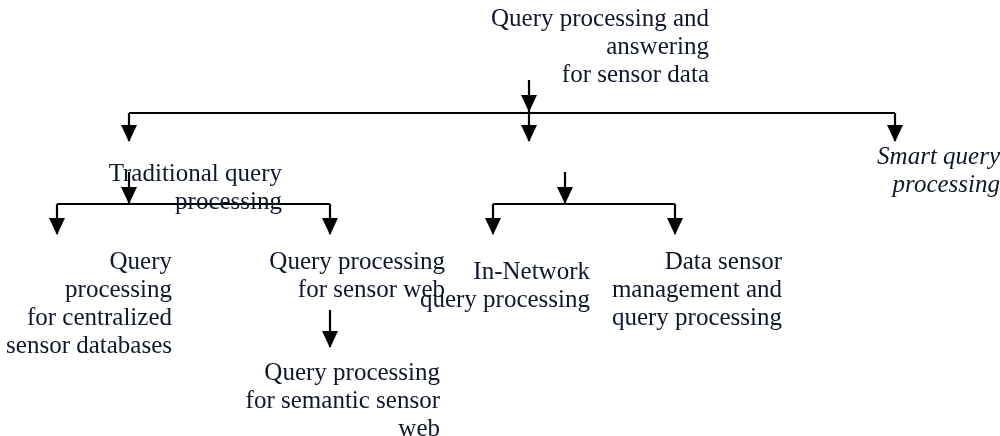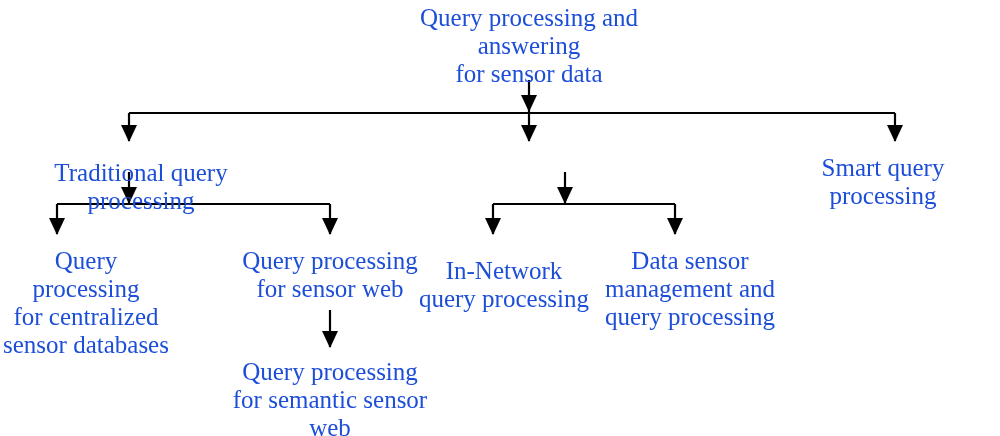--- a/index.html
+++ b/index.html
@@ -11,29 +11,29 @@
     position: relative;
     width: 1000px;
     height: 436px;
     background: #ffffff;
     overflow: hidden;
     font-family: "Liberation Serif", "DejaVu Serif", serif;
     color: #000000;
   }
   .node {
     position: absolute;
-    text-align: center;
+    text-align: right;
     font-size: 25px;
     line-height: 28px;
-    color: #1d4ed8;
+    color: #0f172a;
     white-space: pre-line;
     letter-spacing: 0px;
   }
   .node.italic {
-    margin-top: 12px;
+    font-style: italic;
   }
   svg.edges {
     position: absolute;
     left: 0;
     top: 0;
     width: 1000px;
     height: 436px;
     pointer-events: none;
   }
   svg.edges line, svg.edges path {

